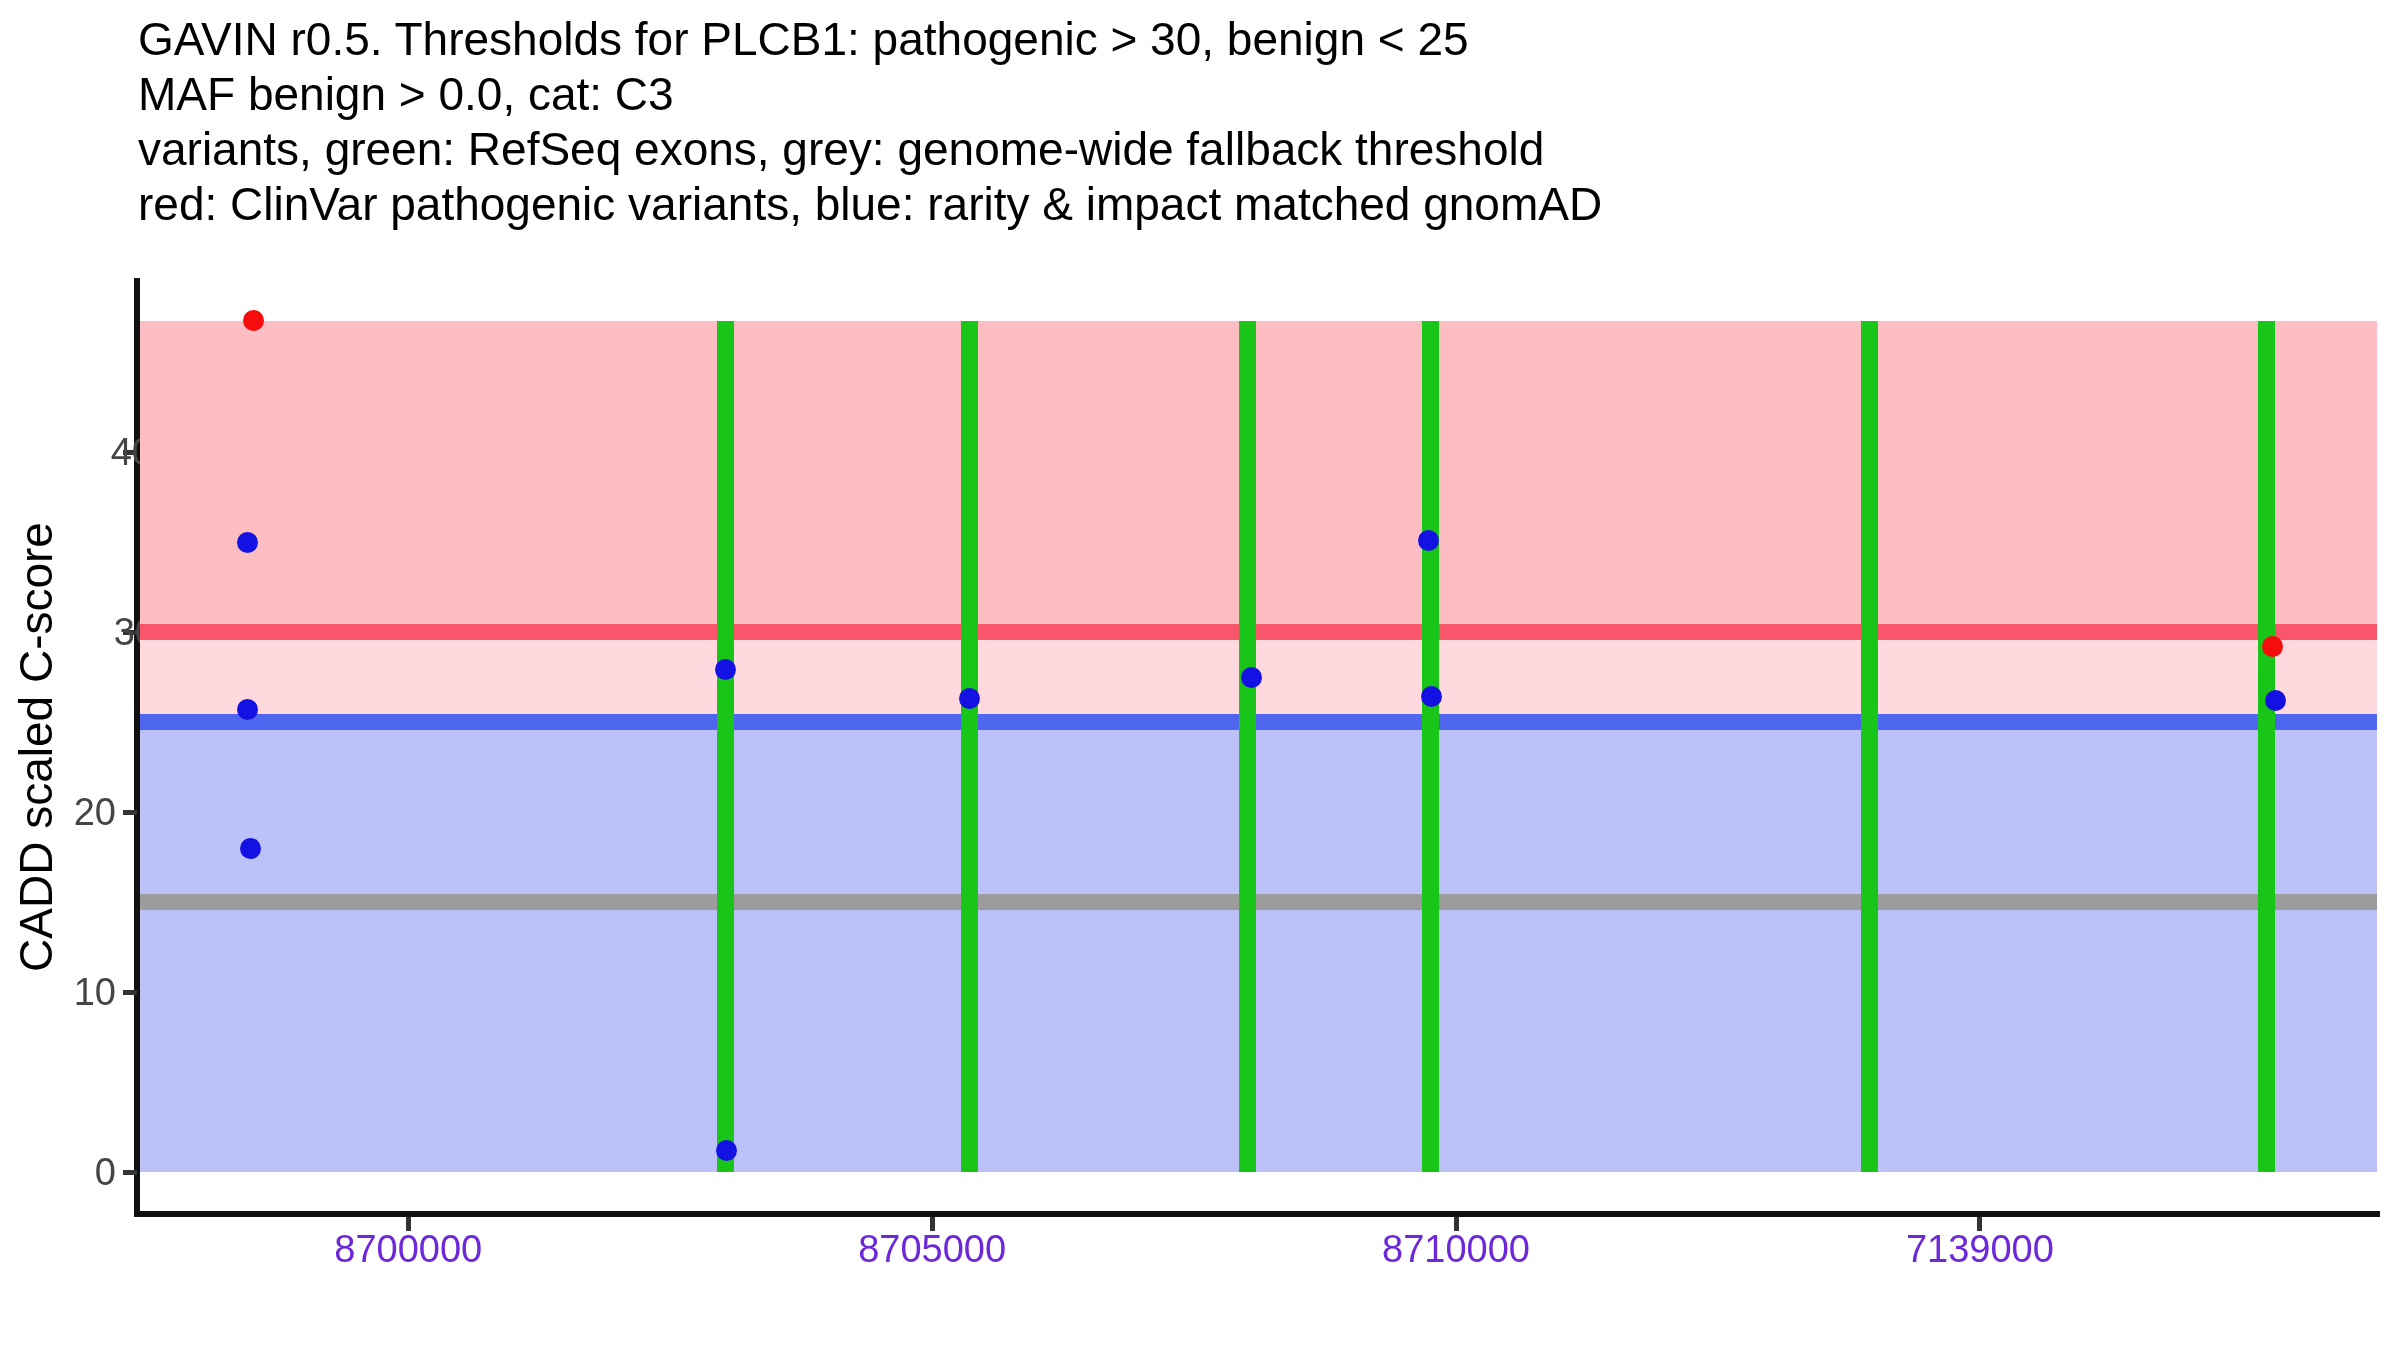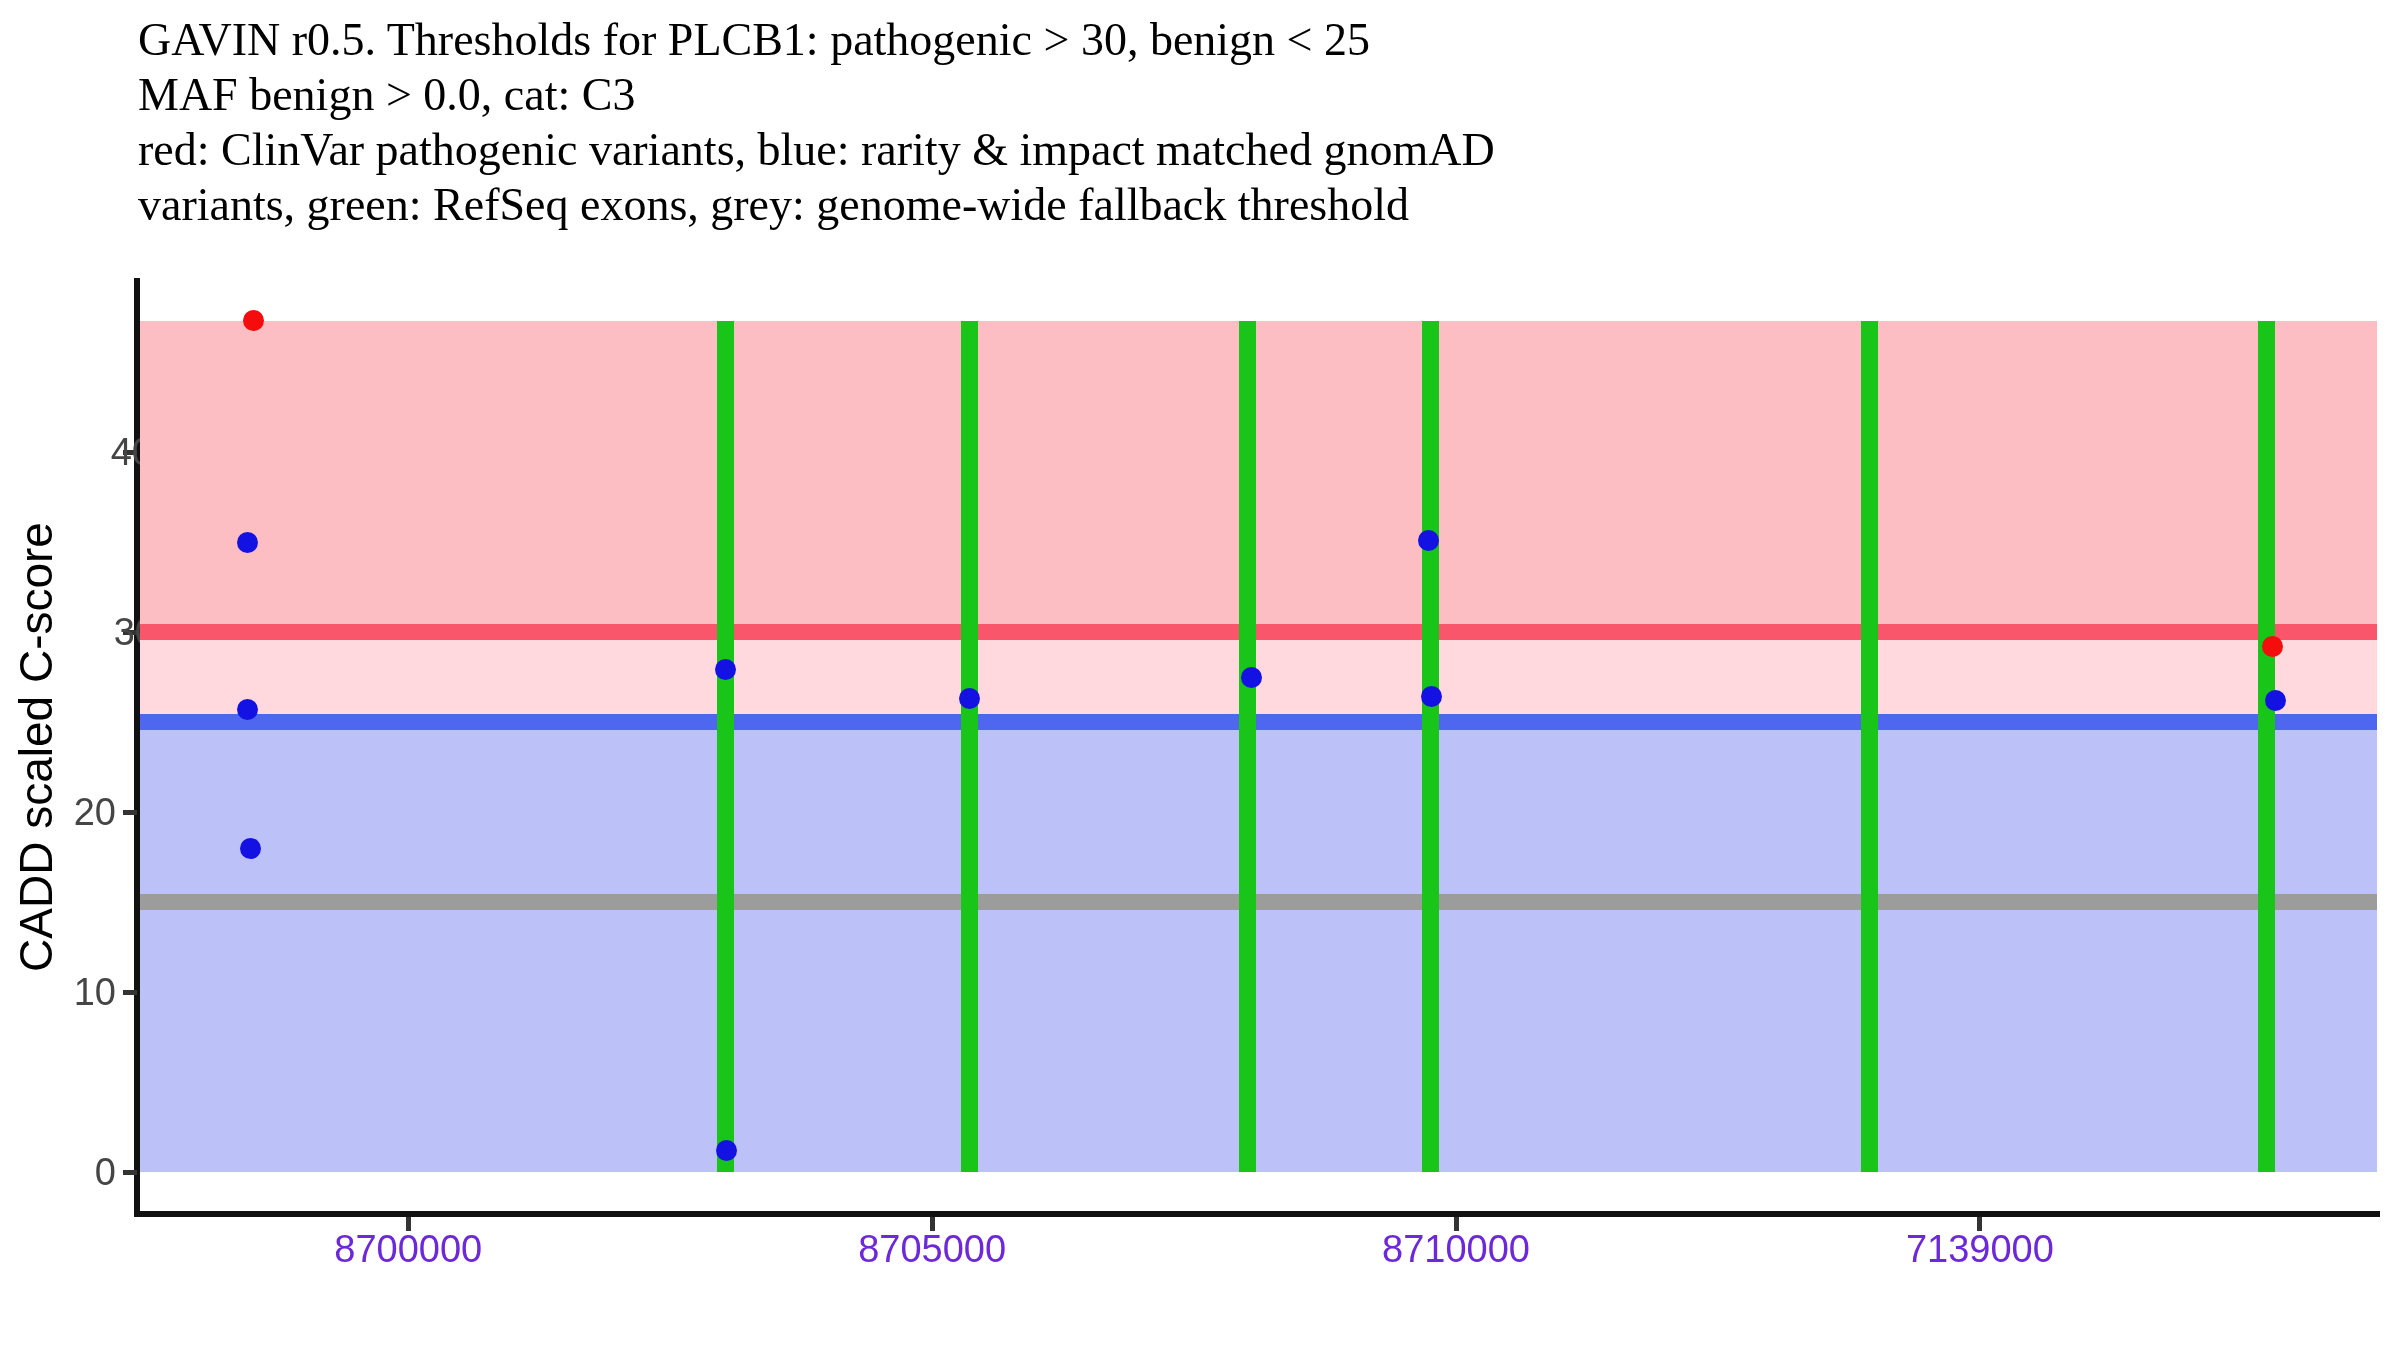--- a/index.html
+++ b/index.html
@@ -1,17 +1,17 @@
 <!DOCTYPE html>
 <html><head>
 <meta charset="utf-8">
 <style>
   html,body{margin:0;padding:0;background:#ffffff;font-family:"Liberation Sans",sans-serif;}
   .figure{position:relative;width:2400px;height:1350px;background:#ffffff;overflow:hidden;}
-  .title-block{position:absolute;left:138px;top:12px;color:#000;font-family:Liberation Serif, serif;}
+  .title-block{position:absolute;left:138px;top:12px;color:#000;}
   .title-line{font-size:46px;line-height:55px;white-space:nowrap;}
   .axis-line{position:absolute;background:#111111;}
   .x-axis-label{position:absolute;left:139px;top:1282px;width:2240px;text-align:center;
                 font-size:46px;color:#000;}
   .y-axis-label{position:absolute;left:36px;top:747px;transform:translate(-50%,-50%) rotate(-90deg);
                 white-space:nowrap;font-size:46px;color:#000;}
   .region{position:absolute;}
   .threshold{position:absolute;height:16px;}
   .exon{position:absolute;width:17px;}
   .pt{position:absolute;width:21px;height:21px;border-radius:50%;}
@@ -22,22 +22,22 @@
               height:44px;line-height:44px;}
 </style>
 </head>
 <body>
 
 <div class="figure">
 
   <div class="title-block">
     <div class="title-line">GAVIN r0.5. Thresholds for PLCB1: pathogenic &gt; 30, benign &lt; 25</div>
     <div class="title-line">MAF benign &gt; 0.0, cat: C3</div>
+    <div class="title-line">variants, green: RefSeq exons, grey: genome-wide fallback threshold</div>
     <div class="title-line">red: ClinVar pathogenic variants, blue: rarity &amp; impact matched gnomAD</div>
-    <div class="title-line">variants, green: RefSeq exons, grey: genome-wide fallback threshold</div>
   </div>
 
   <div class="y-axis-label">CADD scaled C-score</div>
 
   <div id="panel"></div>
 
   <div class="axis-line" style="left:134px;top:278px;width:6px;height:939px;"></div>
   <div class="axis-line" style="left:134px;top:1211px;width:2246px;height:6px;"></div>
 
 

